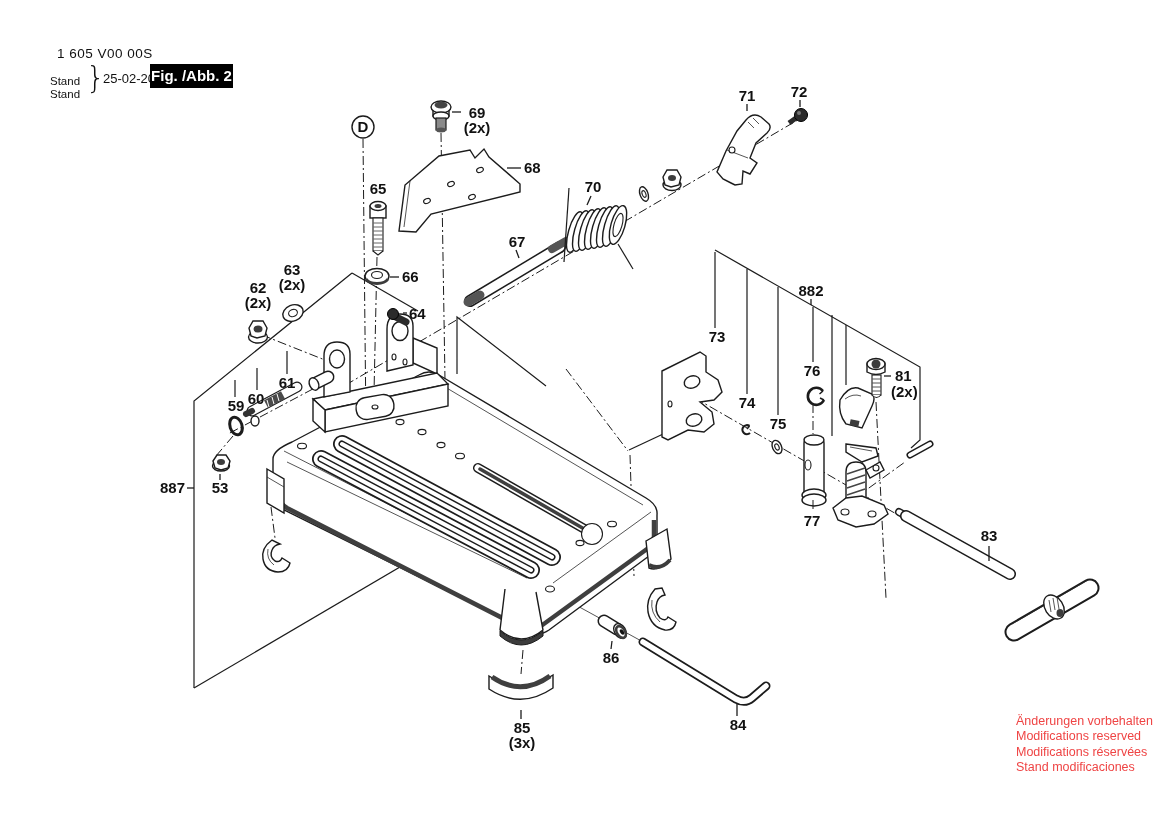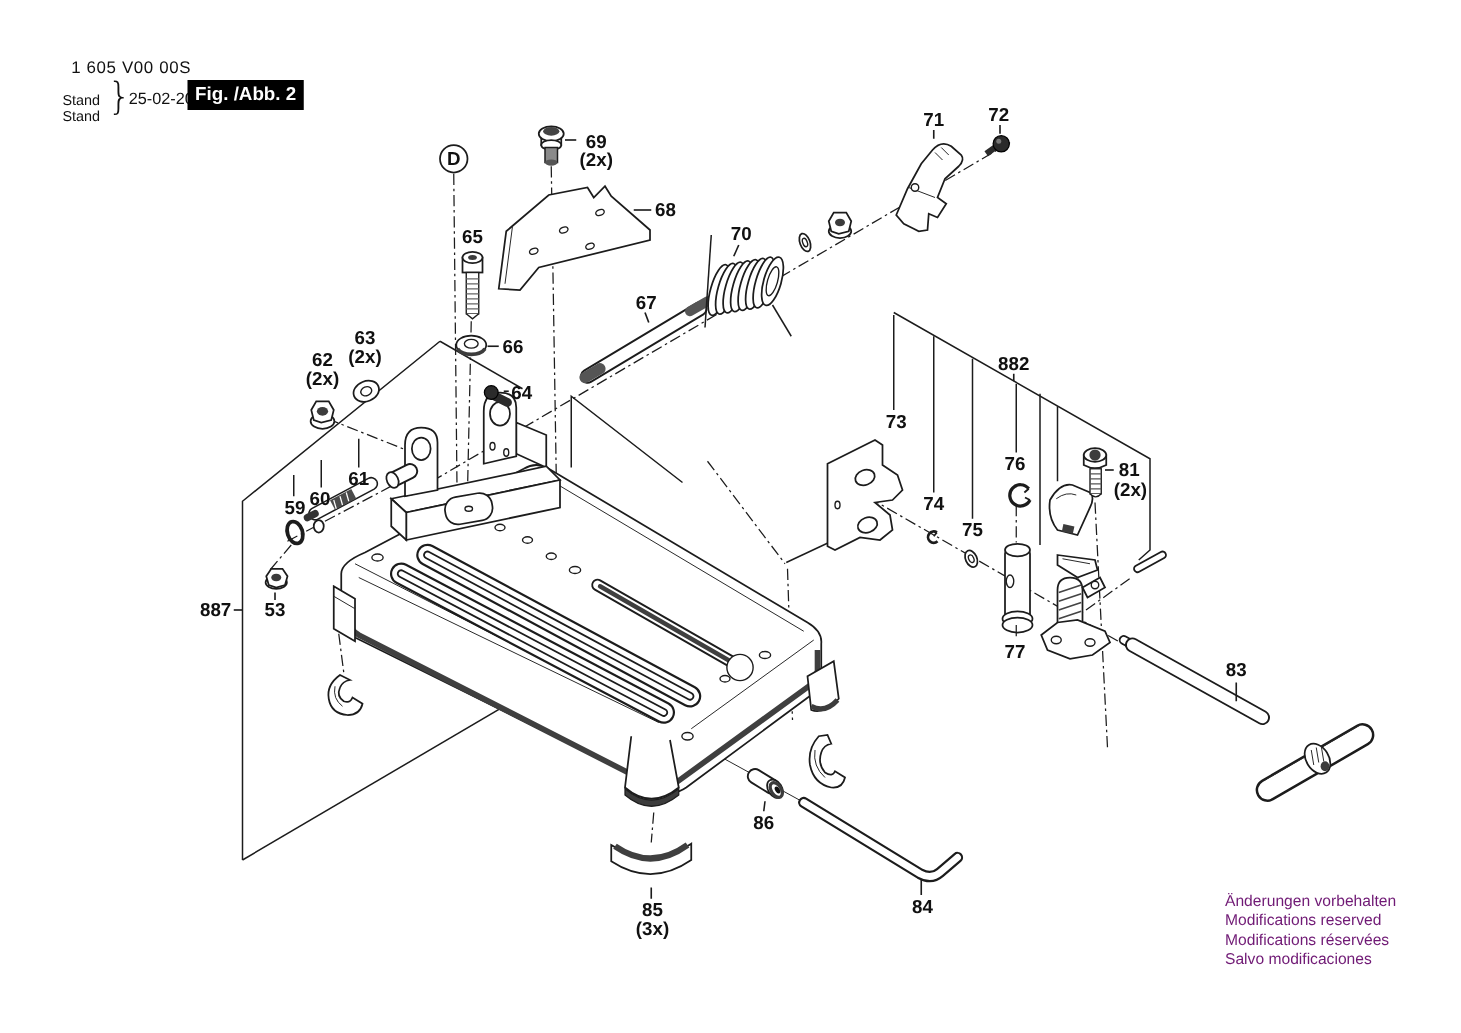--- a/index.html
+++ b/index.html
@@ -6,23 +6,23 @@
   .page{position:relative;width:1169px;height:826px;background:#fff;
         font-family:"Liberation Sans",sans-serif;overflow:hidden;}
   .page svg{position:absolute;left:0;top:0;}
   .hdr{position:absolute;left:57px;top:46px;color:#111;}
   .hdr .pn{font-size:13.5px;letter-spacing:.5px;}
   .issue-row{position:absolute;left:-7px;top:17px;width:300px;height:40px;}
   .si{position:absolute;left:0;top:12px;font-size:11.5px;line-height:12.5px;}
   .brace{position:absolute;left:36px;top:-3px;font-size:30px;font-weight:300;
          font-family:"DejaVu Sans",sans-serif;}
   .date{position:absolute;left:53px;top:8px;font-size:13px;}
-  .figbox{position:absolute;left:100px;top:1px;width:93px;height:24px;background:#000;
+  .figbox{position:absolute;left:100px;top:1px;width:83px;height:24px;background:#000;
           color:#fff;font-weight:bold;font-size:15px;text-align:center;line-height:24px;}
-  .ftr{position:absolute;left:980px;top:714px;color:#701a75;font-size:12.5px;line-height:15.4px;}
+  .ftr{position:absolute;left:1016px;top:714px;color:#ef4444;font-size:12.5px;line-height:15.4px;}
   .lbl{font:bold 15px "Liberation Sans",sans-serif;fill:#111;}
   .cl{stroke:#1c1c1c;stroke-width:1.2;fill:none;}
   .dd{stroke:#1c1c1c;stroke-width:1;fill:none;stroke-dasharray:9 3 2 3;}
   .p{stroke:#1c1c1c;stroke-width:1.4;fill:#fff;}
   .pt{stroke:#1c1c1c;stroke-width:1.1;fill:#fff;}
   .thin{stroke:#2a2a2a;stroke-width:.8;fill:none;}
 </style>
 </head>
 <body>
 
@@ -395,15 +395,15 @@
       <text class="lbl" x="522" y="733" text-anchor="middle">85</text>
       <text class="lbl" x="522" y="748" text-anchor="middle">(3x)</text>
       <text class="lbl" x="611" y="663" text-anchor="middle">86</text>
     </g>
   </svg>
 
   <div class="ftr">
     <div>Änderungen vorbehalten</div>
     <div>Modifications reserved</div>
     <div>Modifications réservées</div>
-    <div>Salvo modificaciones</div>
+    <div>Stand modificaciones</div>
   </div>
 </div>
 
 </body></html>

